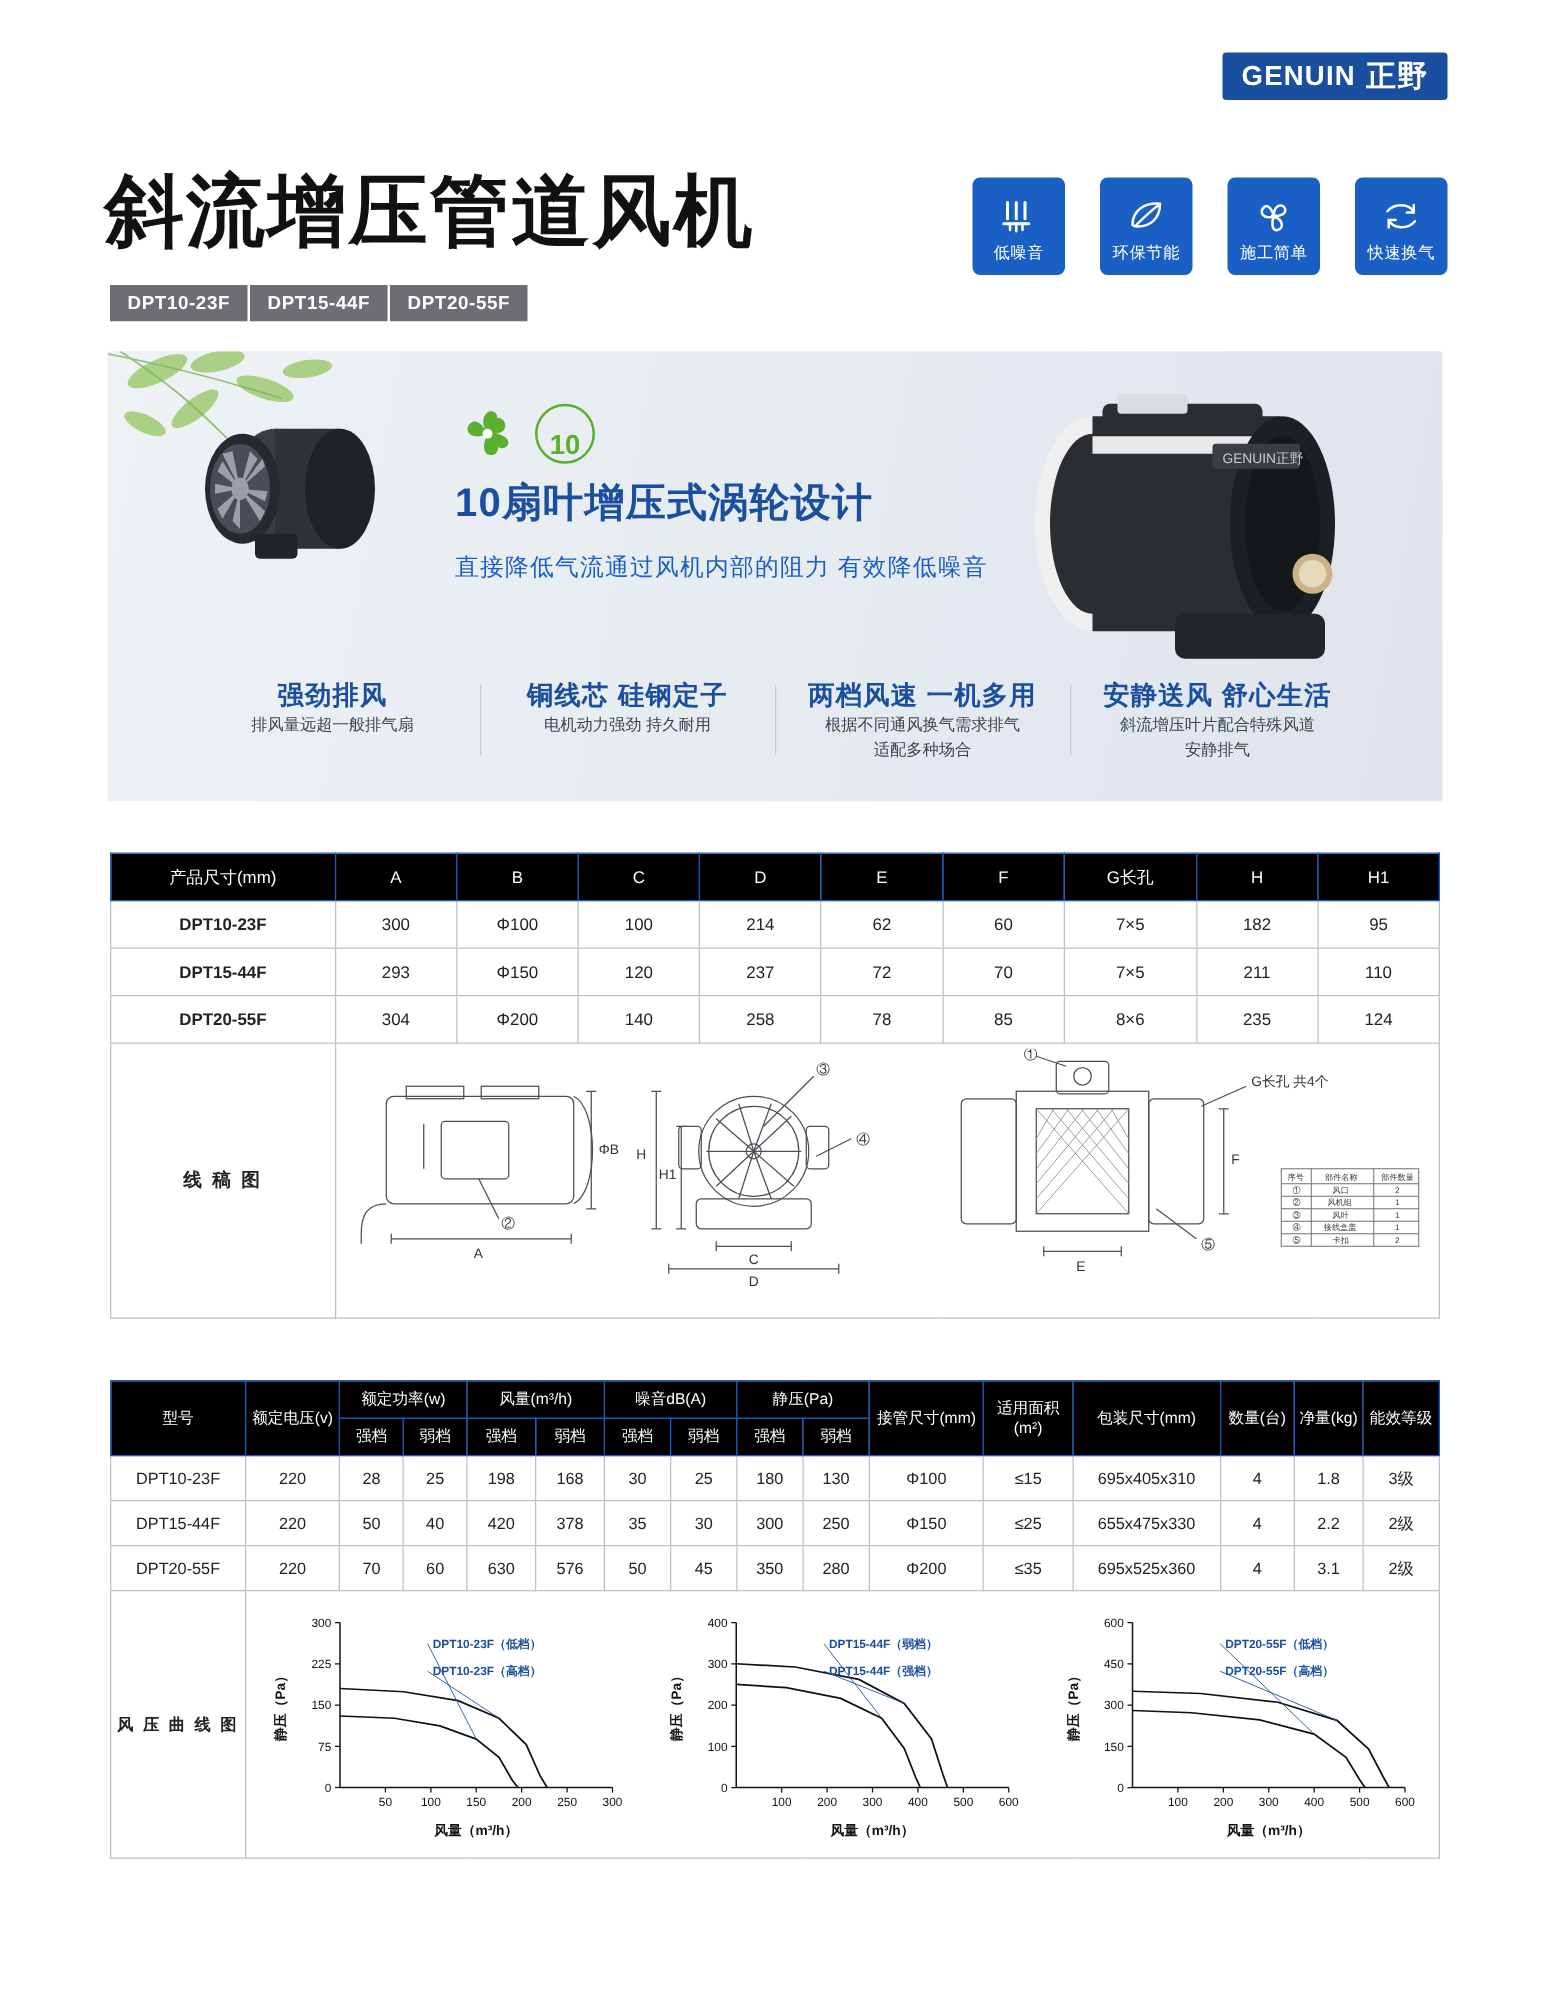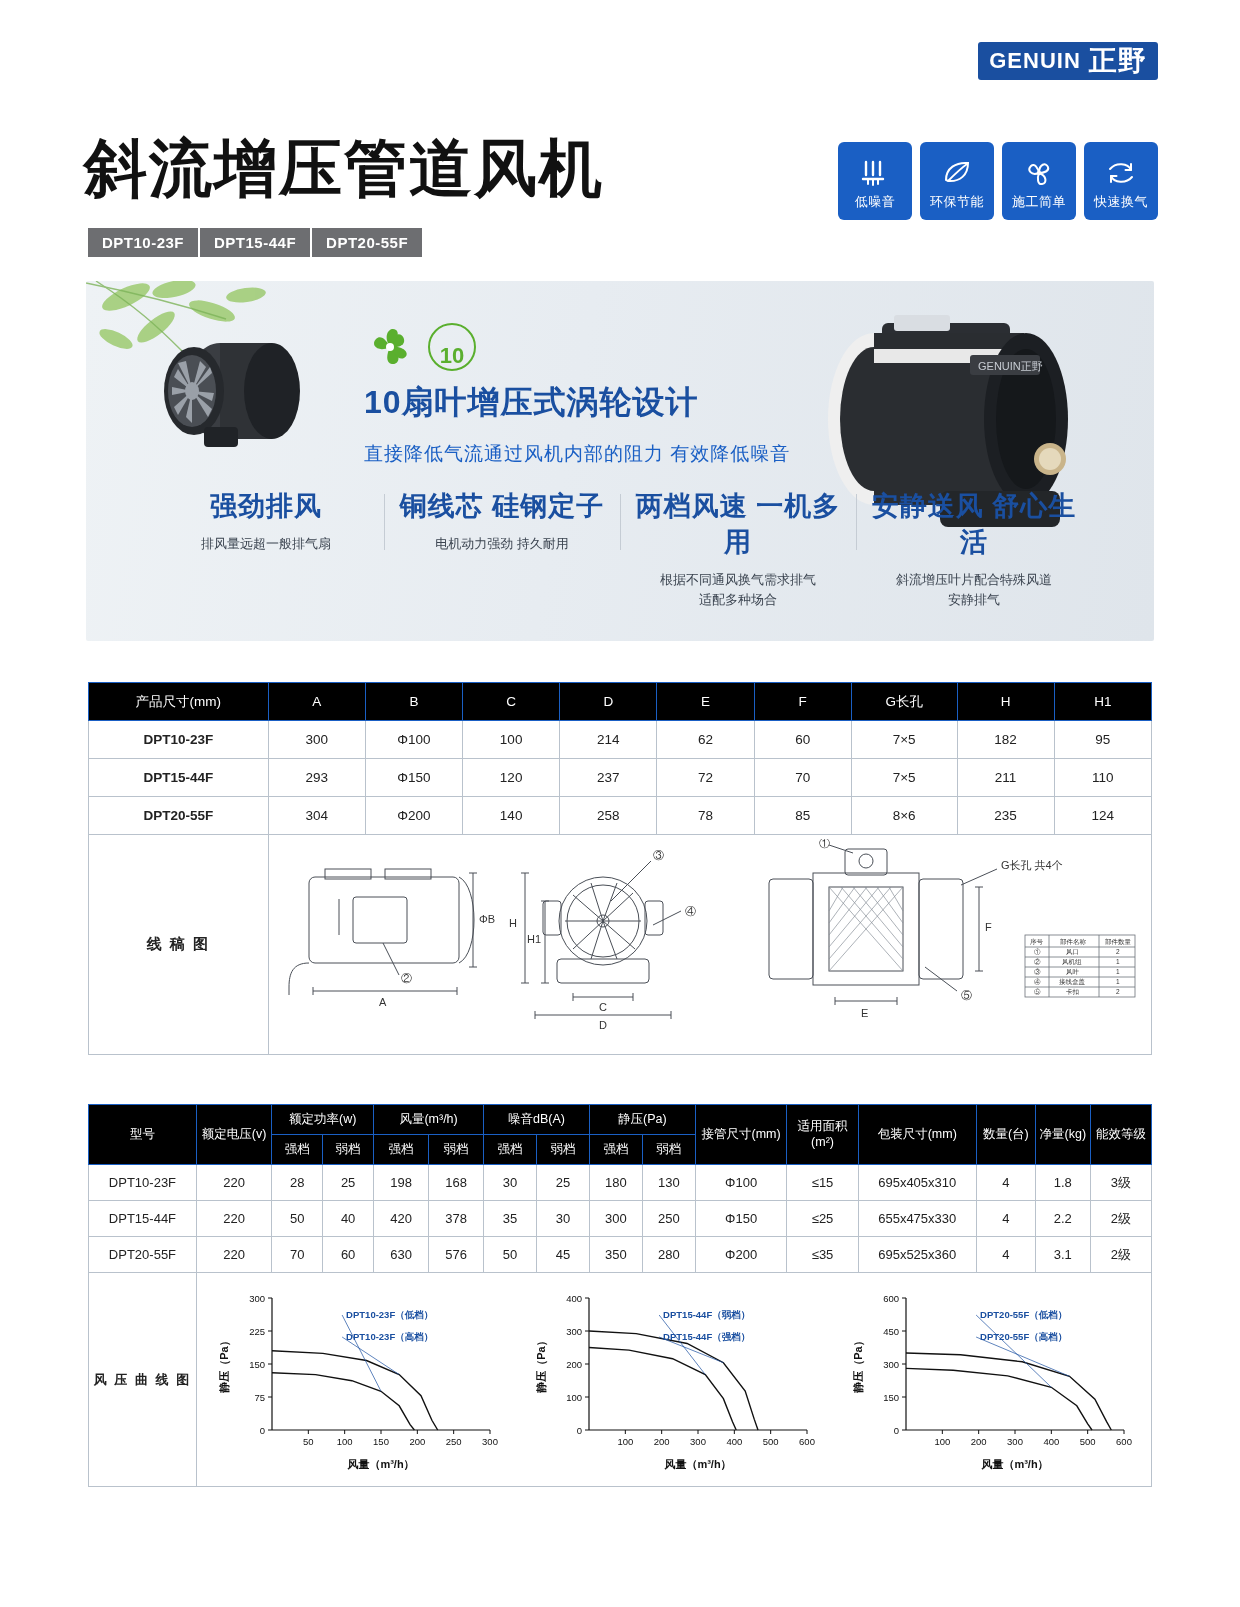--- a/index.html
+++ b/index.html
@@ -14,40 +14,40 @@
   }
   
   .logo {
     position:absolute; top:42px; right:82px;
     width:180px; height:38px;
     background:#1a4fa0;
     border-radius:3px;
     display:flex; align-items:center; justify-content:center;
     color:#fff; font-size:22px; font-weight:bold; letter-spacing:1px;
   }
-  .logo .logo-cn { color:#fff; font-size:28px; margin-left:8px; }
+  .logo .logo-cn { color:#fff; font-size:24px; margin-left:8px; }
   .title {
     position:absolute; left:84px; top:126px;
     font-size:63px; font-weight:bold; letter-spacing:2px;
     color:#111;
     font-family:"DejaVu Sans", sans-serif;
   }
   .model-tags {
     position:absolute; left:88px; top:228px;
     display:flex; gap:2px;
   }
   .model-tag {
     background:#6d6e71; color:#fff;
     font-size:15px; font-weight:bold;
     padding:6px 14px;
     letter-spacing:0.5px;
   }
   .feature-badges {
     position:absolute; right:82px; top:142px;
-    display:flex; gap:8px;
+    display:flex; gap:28px;
   }
   .badge {
     width:74px; height:78px;
     background:#1a5fc4;
     border-radius:6px;
     display:flex; flex-direction:column;
     align-items:center; justify-content:flex-end;
     padding-bottom:9px;
     color:#fff;
   }
@@ -100,21 +100,21 @@
   }
   .hero-col {
     flex:1; text-align:center; padding:0 10px;
     position:relative;
   }
   .hero-col + .hero-col::before {
     content:""; position:absolute; left:0; top:6px;
     width:1px; height:56px; background:#c5ccd4;
   }
   .hero-col .hc-title {
-    font-size:27px; font-weight:bold; color:#1a4fa0; margin-bottom:10px;
+    font-size:21px; font-weight:bold; color:#1a4fa0; 
     letter-spacing:1px;
   }
   .hero-col .hc-desc {
     font-size:13px; color:#3b4450; line-height:1.5;
   }
 
   
   .tbl {
     position:absolute;
     border-collapse:collapse;

